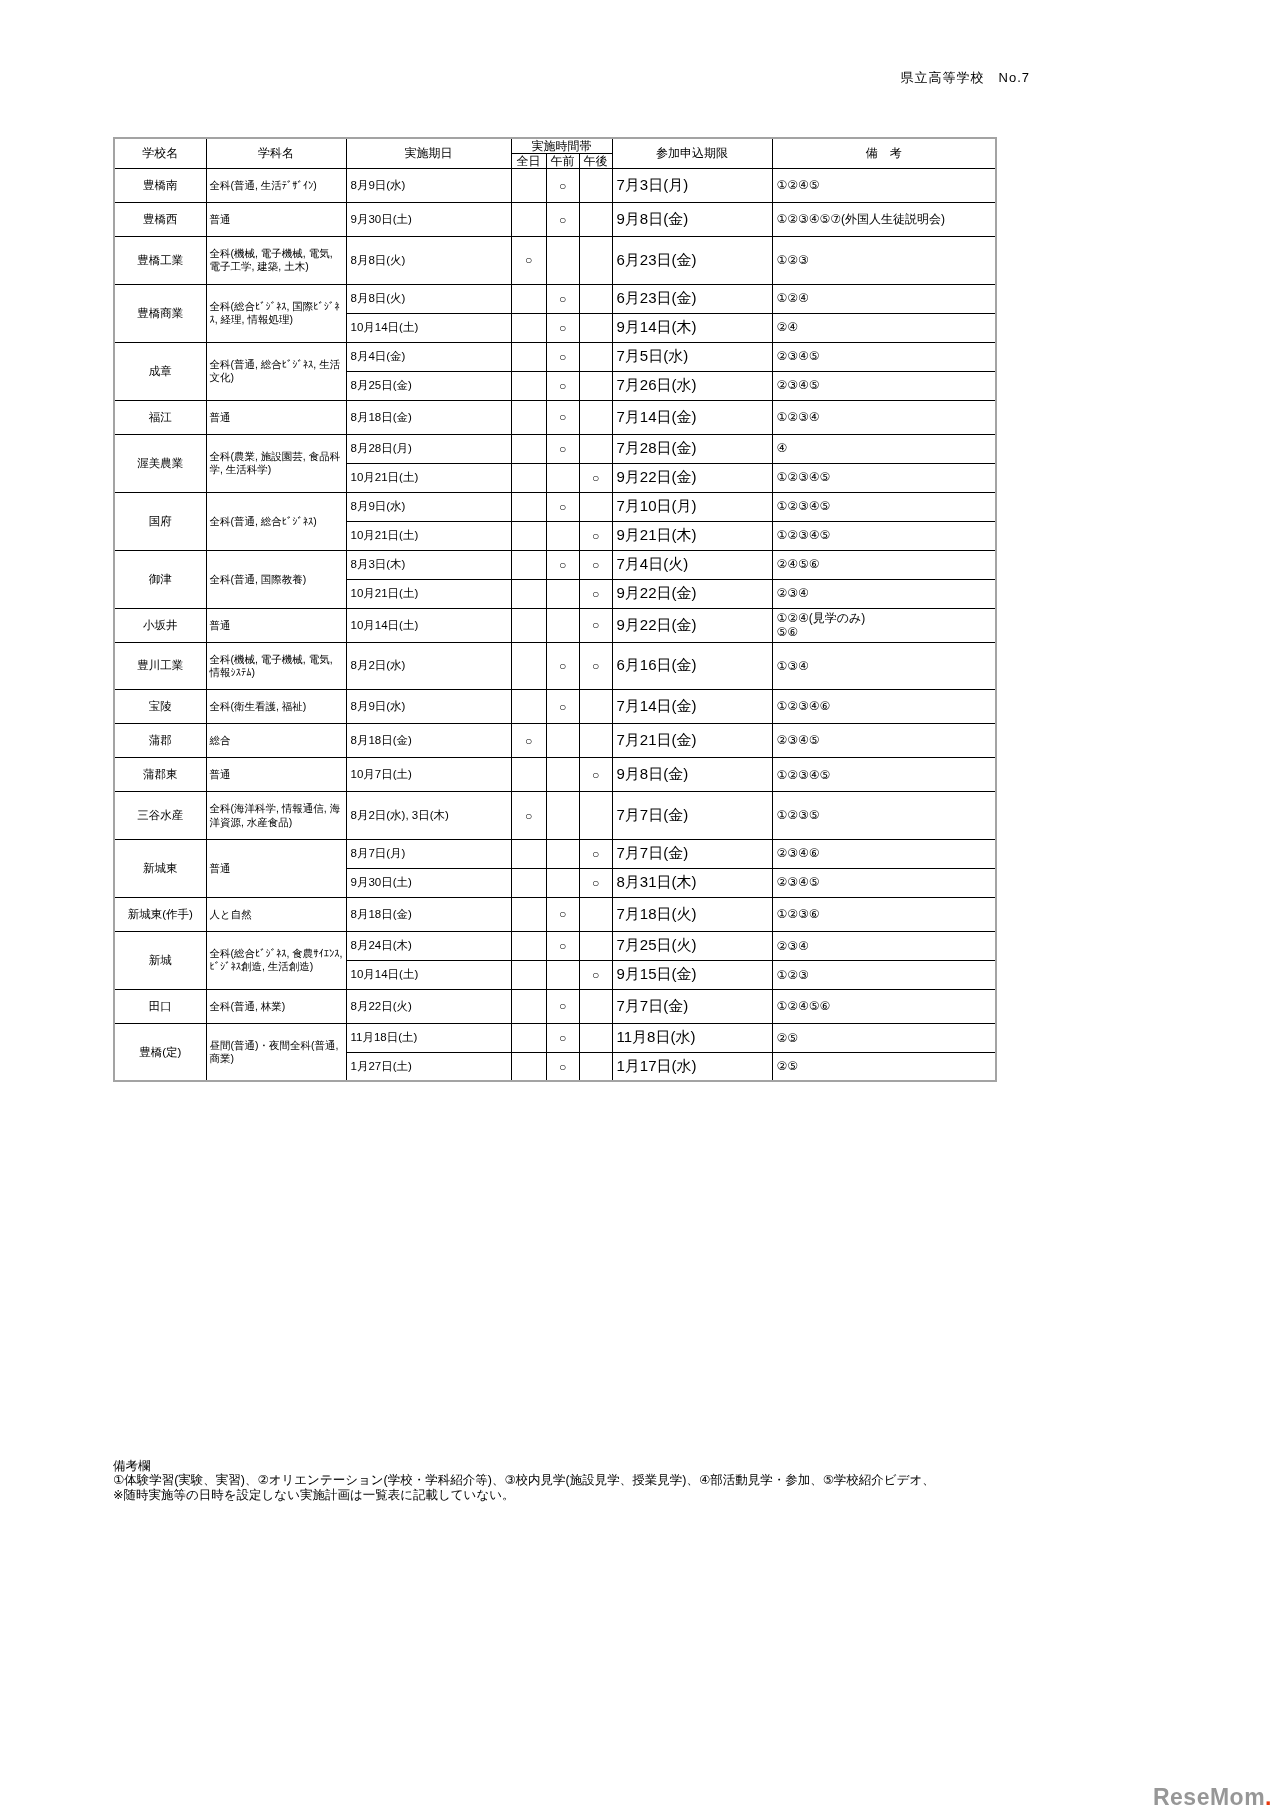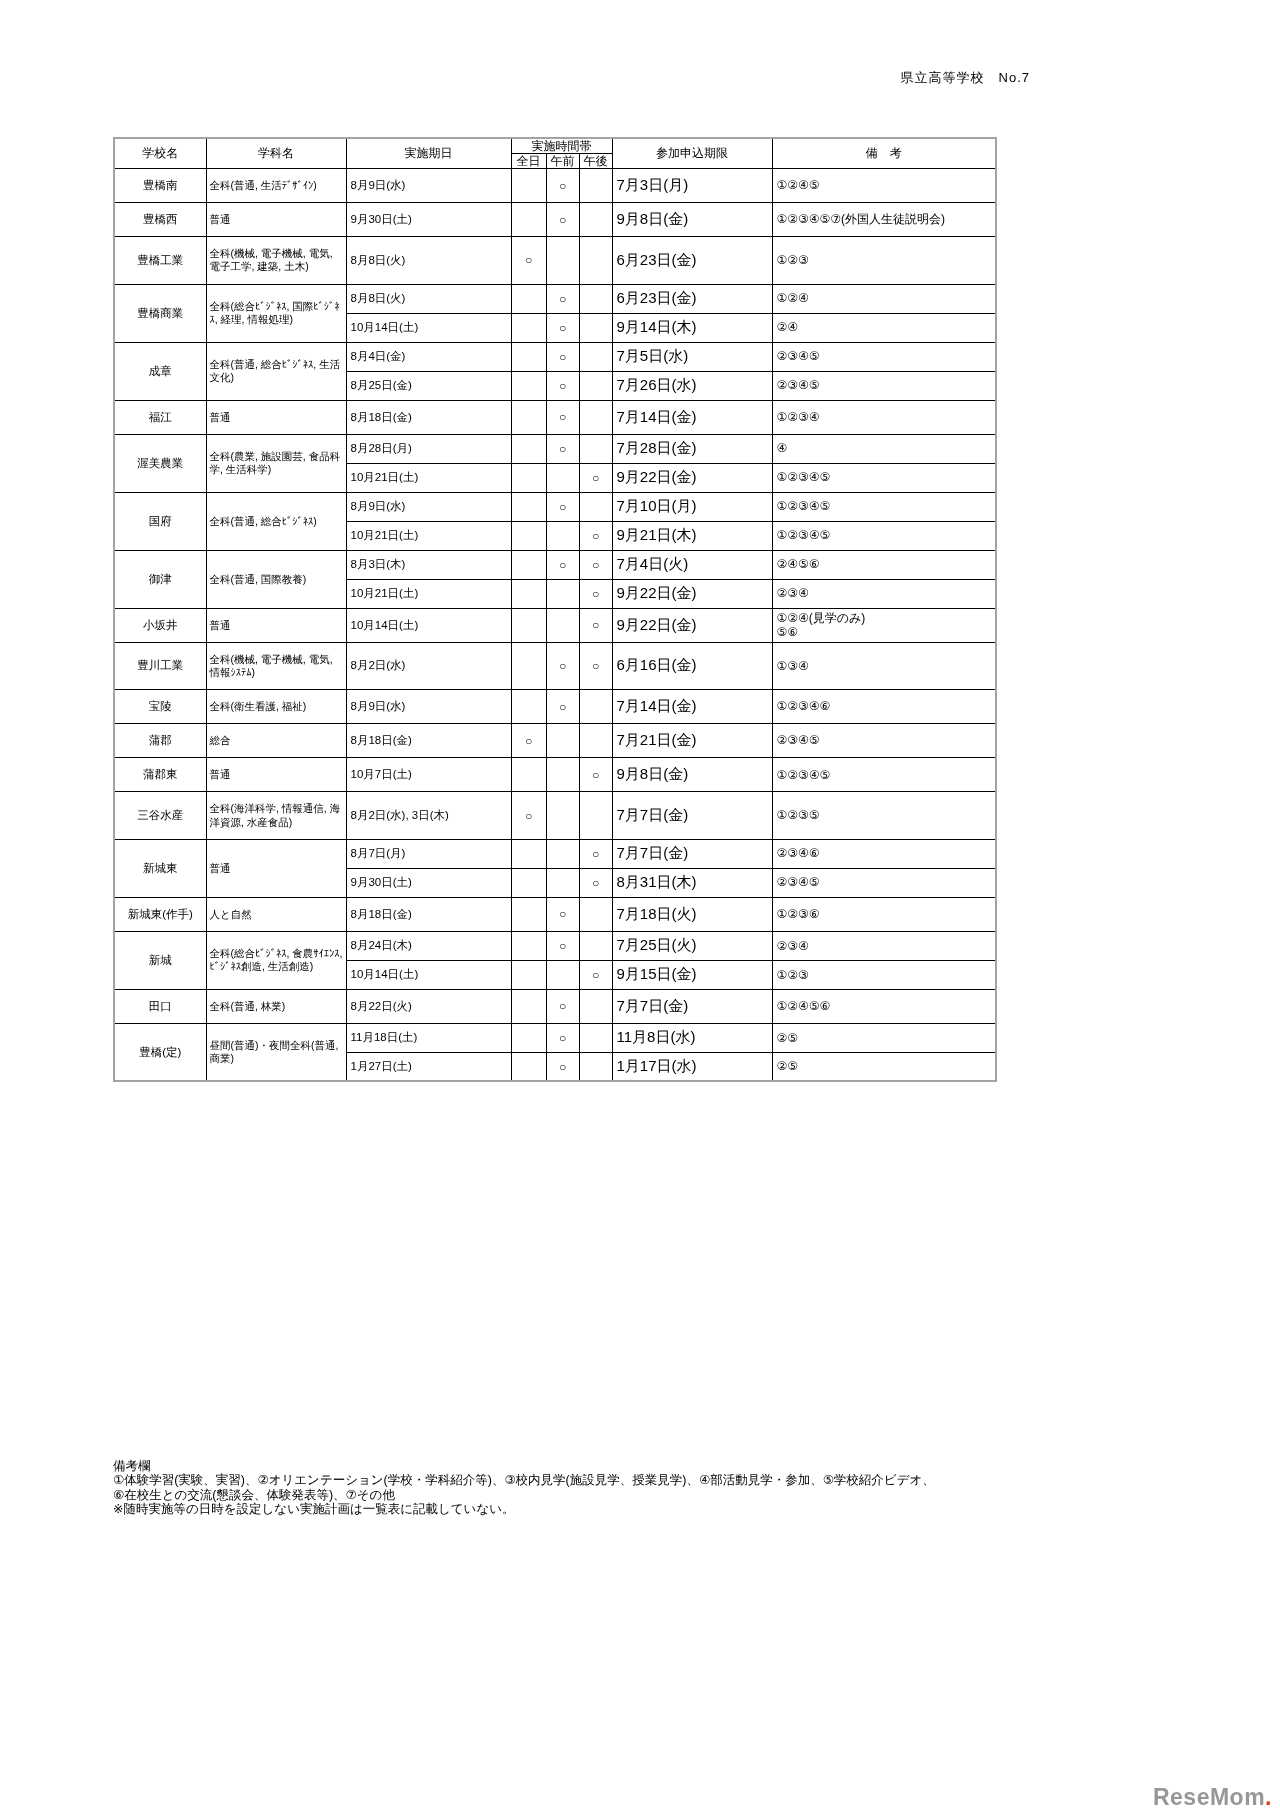--- a/index.html
+++ b/index.html
@@ -332,19 +332,18 @@
           <td class="cell-mark"></td>
           <td class="cell-deadline">1月17日(水)</td>
           <td class="cell-remarks">②⑤</td>
         </tr>
       </tbody>
   </table>
 
   <div class="notes">
     <div>備考欄</div>
     <div>①体験学習(実験、実習)、②オリエンテーション(学校・学科紹介等)、③校内見学(施設見学、授業見学)、④部活動見学・参加、⑤学校紹介ビデオ、</div>
-    <div>⑥在校生との交流(懇談会、体験発表等)、⑦その他</div>
     <div>※随時実施等の日時を設定しない実施計画は一覧表に記載していない。</div>
   </div>
 
   <div class="logo"><span>ReseMom</span><span class="dot">.</span></div>
 
 </div>
 
 </body></html>

